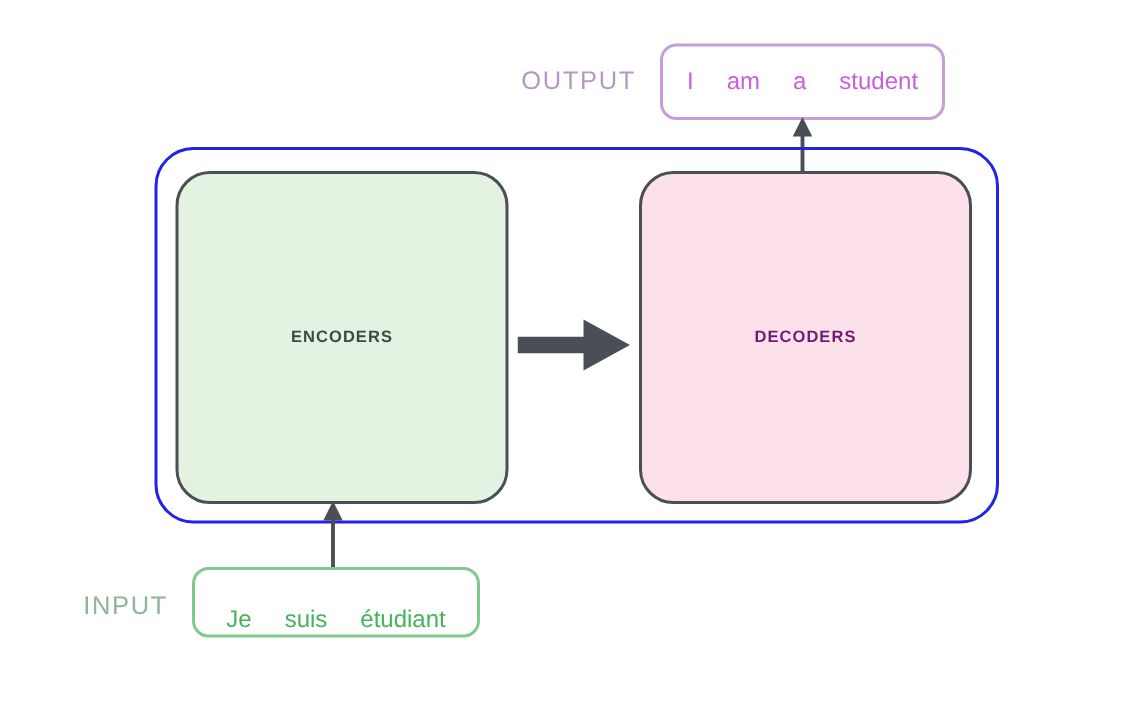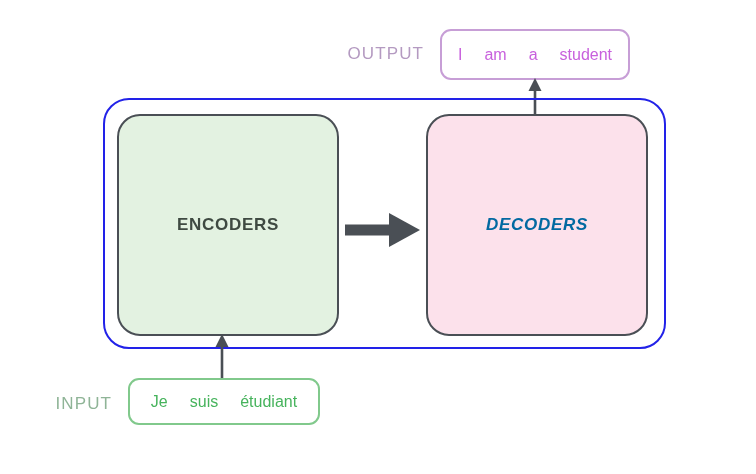--- a/index.html
+++ b/index.html
@@ -36,42 +36,42 @@
 
   
   .stack {
     border: 2.5px solid #4a4f55;
     border-radius: 23px;
     display: flex;
     align-items: center;
     justify-content: center;
   }
   .stack-label {
-    font-size: 17px;
+    font-size: 11px;
     letter-spacing: 0.7px;
     font-weight: 600;
     color: #454b48;
     user-select: none;
   }
   .encoders {
     left: 117px;
     top: 114px;
     width: 222px;
     height: 222px;
     background: #e3f2e1;
   }
   .encoders .stack-label { color: #3f4a42; }
   .decoders {
     left: 426px;
     top: 114px;
     width: 222px;
     height: 222px;
     background: #fce1eb;
   }
-  .decoders .stack-label { color: #0369a1; font-style: italic; }
+  .decoders .stack-label { color: #701a75; }
 
   
   .mid-arrow {
     left: 345px;
     top: 211px;
     width: 75px;
     height: 38px;
   }
 
   
@@ -103,20 +103,21 @@
     border: 2.3px solid #c79ed6;
   }
   .output-box .token { color: #c860dd; }
 
   .input-box {
     left: 128px;
     top: 378px;
     width: 192px;
     height: 47px;
     border: 2.3px solid #81c98c;
+    align-items: flex-end;
   }
   .input-box .token { color: #46b35c; }
 
   
   .caption {
     font-size: 17px;
     letter-spacing: 1.1px;
     font-weight: 500;
     user-select: none;
     display: flex;

